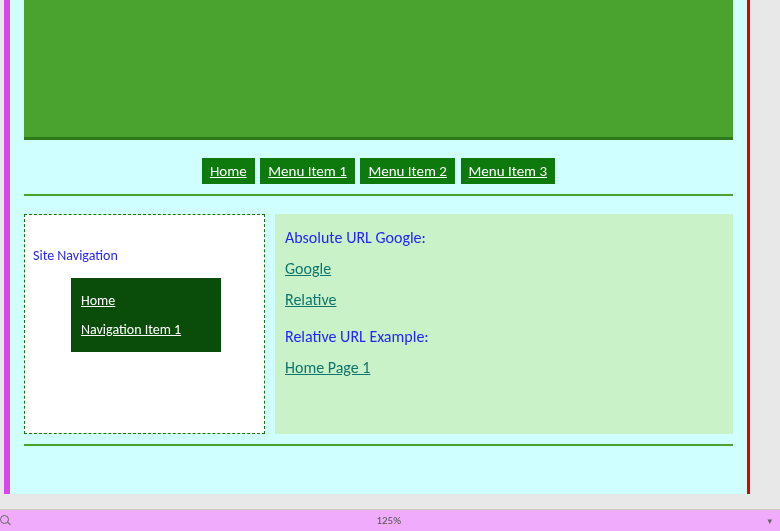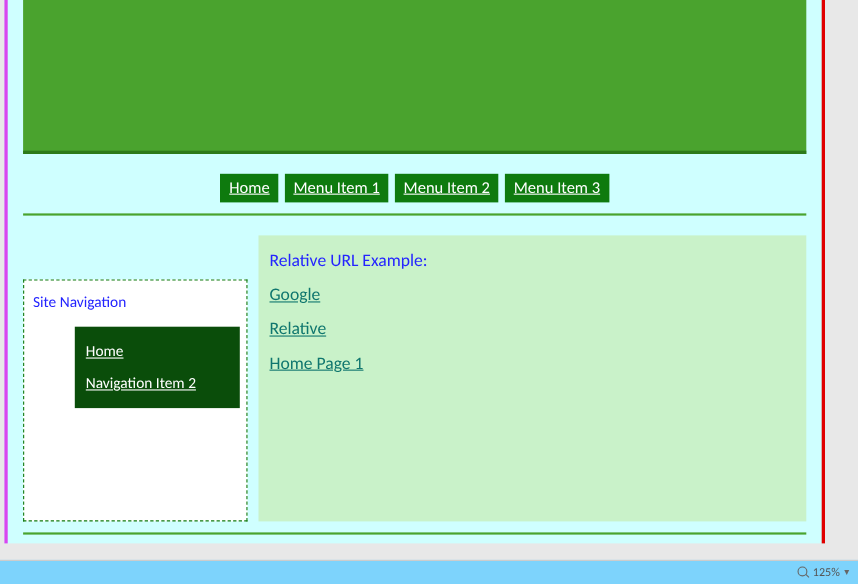--- a/index.html
+++ b/index.html
@@ -11,21 +11,21 @@
       position: relative;
       overflow: hidden;
     }
     .viewport {
       position: absolute;
       top: 0;
       left: 4px;
       right: 30px;
       height: 494px;
       background: #cfffff;
-      border-left: 3px solid #d946ef;
+      border-left: 6px solid #d946ef;
       border-right: 3px solid #e00000;
       padding: 0 14px 0 14px;
     }
     .banner {
       background: #4aa32e;
       height: 140px;
       border-bottom: 3px solid #2d7a1a;
       margin-bottom: 18px;
     }
     .topnav {
@@ -50,26 +50,25 @@
       height: 2px;
       background: #4aa32e;
       margin: 10px 0 0 0;
     }
     .cols {
       display: flex;
       gap: 10px;
       align-items: stretch;
     }
     .sidebar {
-      width: 204px;
+      width: 241px;
       border: 1px dashed #0e7a0e;
       background: #fff;
-      padding: 11px 8px 14px 8px;
+      padding: 32px 8px 14px 8px;
       min-height: 220px;
-      margin-top: 40px;
     }
     .sidebar-title {
       color: #2424ff;
       font-size: 14px;
       margin-bottom: 14px;
     }
     .sidenav {
       background: #0a4d0a;
       padding: 8px 6px;
       margin-left: 38px;
@@ -97,24 +96,24 @@
       color: #0f766e;
       display: inline-block;
       margin-bottom: 12px;
     }
     .statusbar {
       position: absolute;
       left: 0;
       right: 0;
       bottom: 0;
       height: 22px;
-      background: #7dd3fc;
+      background: #f0abfc;
       border-top: 1px solid #ccc;
       display: flex;
-      justify-content: flex-end;
+      justify-content: space-between;
       align-items: center;
       padding-right: 8px;
       font-size: 11px;
       color: #555;
     }
     .zoom-icon {
       display: inline-block;
       width: 11px; height: 11px;
       margin-right: 3px;
       position: relative;
@@ -156,28 +155,29 @@
   </div>
 
   <div class="hr"></div>
 
   <div class="cols">
 
     <div class="sidebar">
       <div class="sidebar-title">Site Navigation</div>
       <div class="sidenav">
         <a href="#">Home</a>
-        <a href="#">Navigation Item 2</a>
+        <a href="#">Navigation Item 1</a>
       </div>
     </div>
 
     <div class="content">
-      <div class="hd">Relative URL Example:</div>
+      <div class="hd">Absolute URL Google:</div>
       <a href="#">Google</a><br>
       <a href="#">Relative</a><br>
+      <div class="hd">Relative URL Example:</div>
       <a href="#">Home Page 1</a>
     </div>
 
   </div>
 
   <div class="hr2"></div>
 
 </div>
 
 <div class="statusbar">

